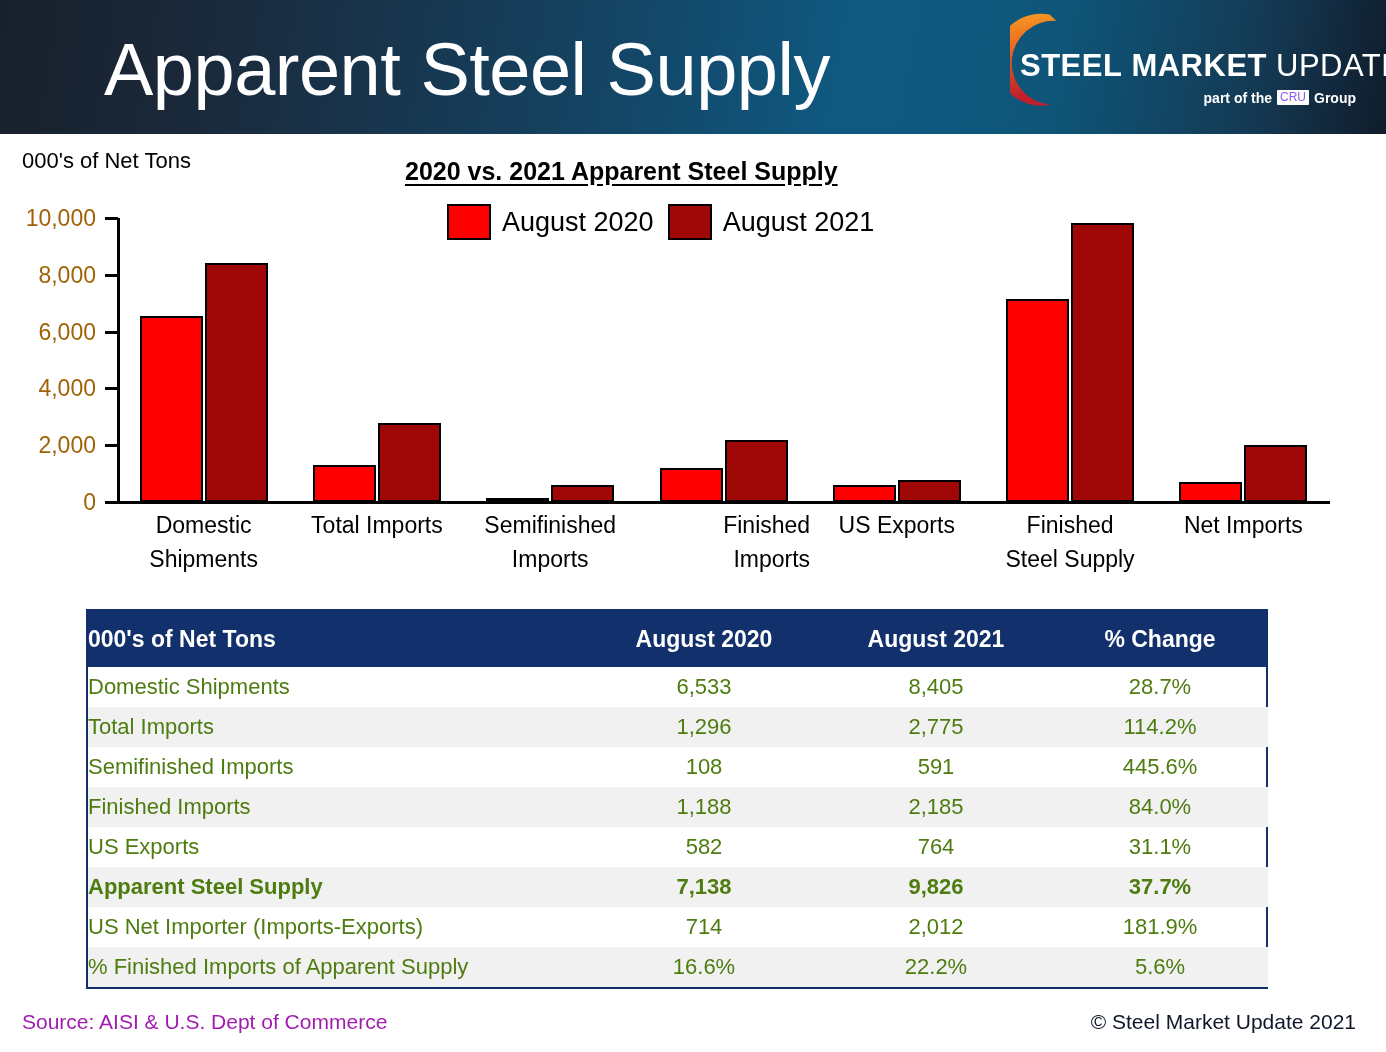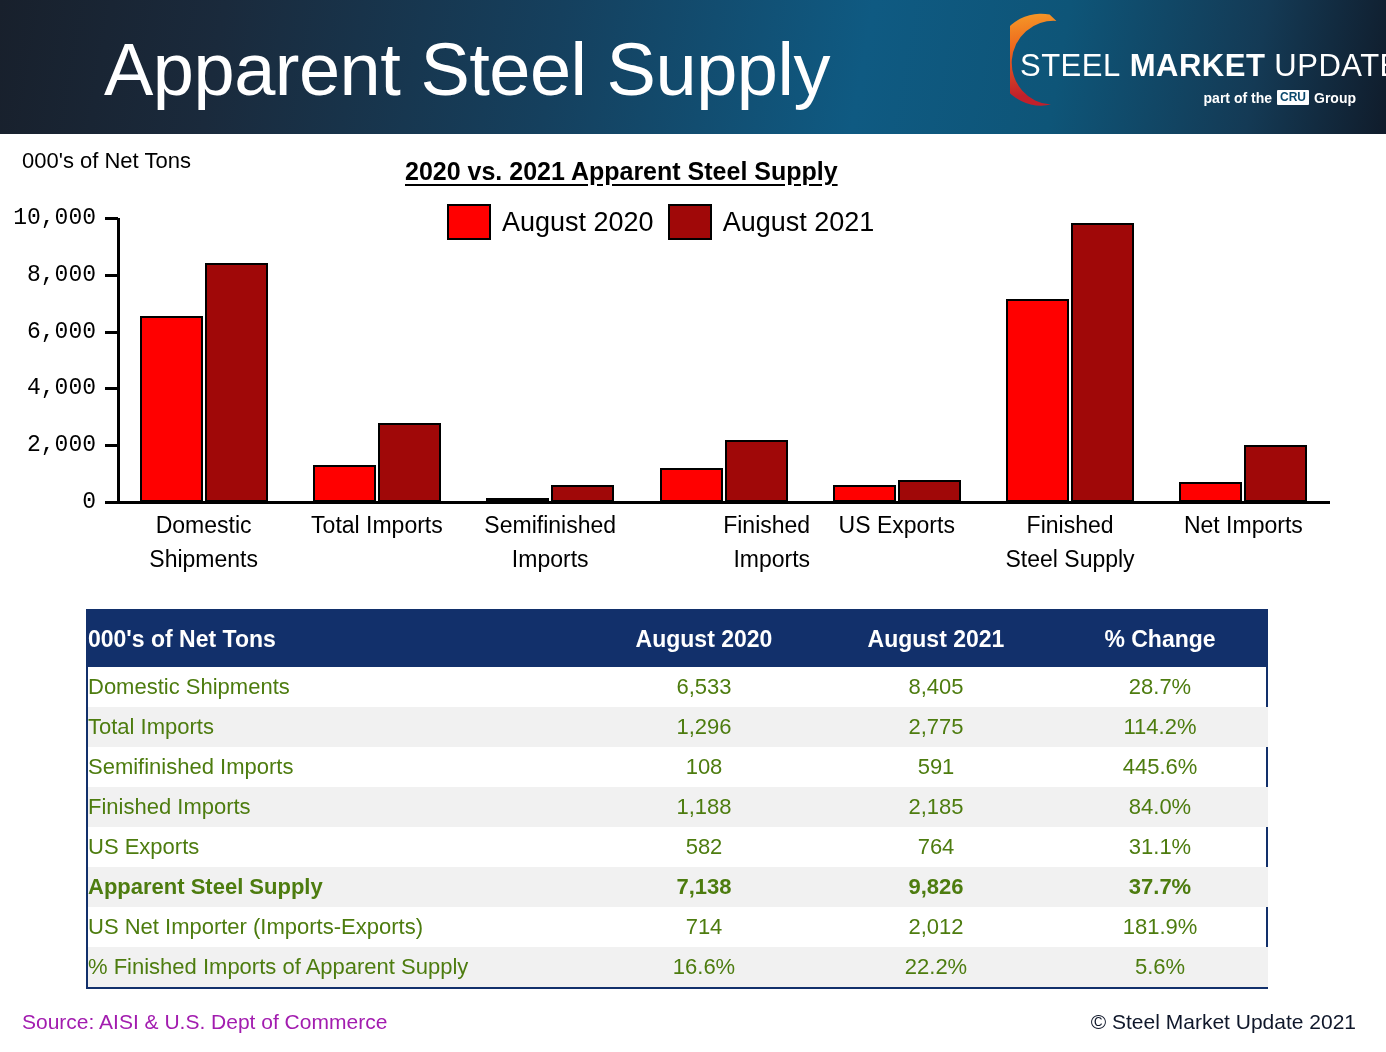--- a/index.html
+++ b/index.html
@@ -64,21 +64,21 @@
   .logo-words {
     position: absolute;
     left: 12px;
     top: 40px;
     width: 340px;
     height: 34px;
     white-space: nowrap;
   }
   .logo-steel {
     font-size: 31px;
-    font-weight: normal;
+    font-weight: bold;
     color: #ffffff;
     letter-spacing: 0.5px;
   }
   .logo-market {
     font-size: 31px;
     font-weight: bold;
     color: #ffffff;
     letter-spacing: 0.5px;
     margin-left: 9px;
   }
@@ -97,23 +97,23 @@
     font-weight: bold;
     color: #ffffff;
     white-space: nowrap;
     display: flex;
     align-items: flex-start;
     gap: 5px;
   }
   .cru-box {
     display: inline-block;
     background: #ffffff;
-    color: #0c4a6e;
+    color: #8b5cf6;
     font-size: 12px;
-    font-weight: bold;
+    font-weight: normal;
     padding: 1px 3px;
     line-height: 13px;
     border-radius: 1px;
   }
 
   
   .axis-unit {
     position: absolute;
     left: 22px;
     top: 148px;
@@ -169,24 +169,23 @@
     left: 0;
     top: 0;
     width: 96px;
     height: 330px;
   }
   .ylabel {
     position: absolute;
     right: 0;
     text-align: right;
     font-size: 23px;
-    color: #000000;
+    color: #a16207;
     transform: translateY(-50%);
     white-space: nowrap;
-    font-family: Liberation Mono, monospace;
   }
   .yaxis-line {
     position: absolute;
     left: 117px;
     top: 28px;
     width: 3px;
     height: 284px;
     background: #000000;
   }
   .ytick {

